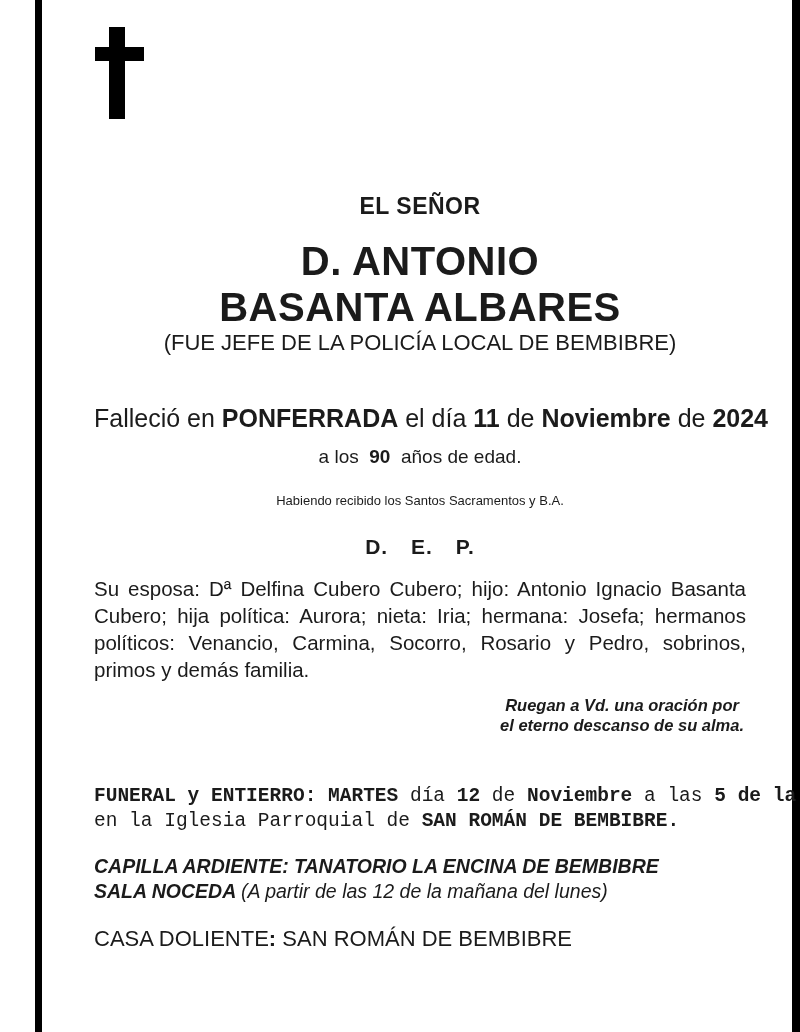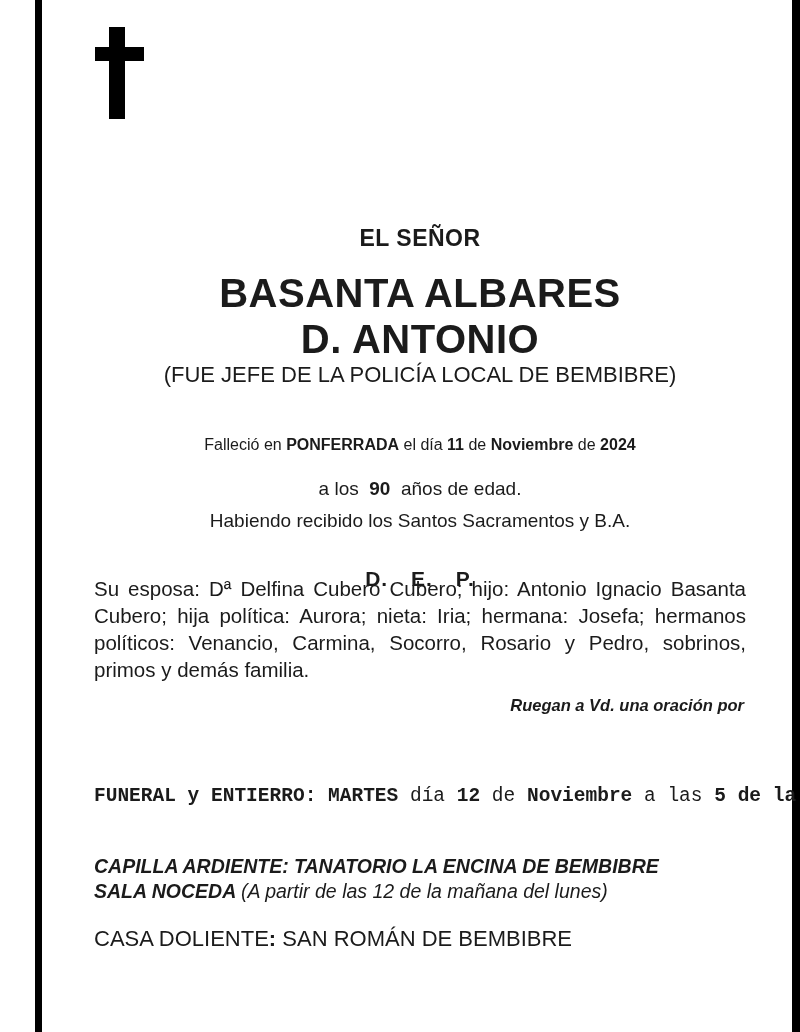--- a/index.html
+++ b/index.html
@@ -14,36 +14,36 @@
   }
   .vbar { position: absolute; top: 0; bottom: 0; background: #000000; }
   .vbar-left  { left: 35px;  width: 7px; }
   .vbar-right { left: 792px; width: 8px; }
 
   .cross { position: absolute; left: 95px; top: 27px; width: 49px; height: 92px; }
   .cross .bar-v { position: absolute; left: 14px; top: 0;  width: 16px; height: 92px; background: #000; }
   .cross .bar-h { position: absolute; left: 0;  top: 20px; width: 49px; height: 14px; background: #000; }
 
   .col { position: absolute; left: 94px; width: 652px; }
-  .center { text-align: center; margin-top: 32px; }
+  .center { text-align: center; }
   .nowrap { white-space: nowrap; }
   .seg-b { font-weight: bold; }
 
   .honorific {
     top: 193px; font-size: 23px; font-weight: bold; letter-spacing: 0.5px;
   }
   .deceased-name {
     top: 238px; font-size: 40px; font-weight: bold; line-height: 46px; letter-spacing: 0.5px;
   }
   .subtitle {
     top: 330px; font-size: 22px; font-weight: normal; line-height: 25px;
   }
-  .death-line   { top: 404px; font-size: 16px; }
+  .death-line   { top: 404px; font-size: 25px; }
   .age-line     { top: 446px; font-size: 19px; }
-  .sacraments   { top: 478px; font-size: 19px; }
+  .sacraments   { top: 493px; font-size: 13px; }
   .dep {
     top: 535px; font-size: 21px; font-weight: bold; word-spacing: 16px; letter-spacing: 1px;
   }
   .family {
     top: 575px; font-size: 20.5px; line-height: 27px; text-align: justify;
   }
   .prayer {
     position: absolute; right: 56px; top: 695px; width: max-content;
     text-align: center; font-weight: bold; font-style: italic;
     font-size: 16.5px; line-height: 20px; margin-left: 48px;
@@ -59,42 +59,44 @@
 <div class="vbar vbar-right"></div>
 
 <div class="cross">
   <div class="bar-v"></div>
   <div class="bar-h"></div>
 </div>
 
 <div class="col center nowrap honorific">EL SEÑOR</div>
 
 <div class="col center deceased-name">
+  <div class="nowrap">D. ANTONIO</div>
   <div class="nowrap">BASANTA ALBARES</div>
-  <div class="nowrap">D. ANTONIO</div>
 </div>
 
 <div class="col center nowrap subtitle">(FUE JEFE DE LA POLICÍA LOCAL DE BEMBIBRE)</div>
 
 <div class="col center nowrap death-line"><span>Falleció en </span><span class="seg-b">PONFERRADA</span><span> el día </span><span class="seg-b">11</span><span> de </span><span class="seg-b">Noviembre</span><span> de </span><span class="seg-b">2024</span></div>
 
 <div class="col center nowrap age-line"><span>a los &nbsp;</span><span class="seg-b">90</span><span>&nbsp; años de edad.</span></div>
 
 <div class="col center nowrap sacraments">Habiendo recibido los Santos Sacramentos y B.A.</div>
 
 <div class="col center nowrap dep">D. E. P.</div>
 
 <div class="col family">Su esposa: Dª Delfina Cubero Cubero; hijo: Antonio Ignacio Basanta Cubero; hija política: Aurora; nieta: Iria; hermana: Josefa; hermanos políticos: Venancio, Carmina, Socorro, Rosario y Pedro, sobrinos, primos y demás familia.</div>
 
 <div class="prayer">
   <div>Ruegan a Vd. una oración por</div>
+  <div>el eterno descanso de su alma.</div>
 </div>
 
 <div class="col funeral">
   <div class="nowrap"><span class="seg-b">FUNERAL y ENTIERRO: MARTES</span><span> día </span><span class="seg-b">12</span><span> de </span><span class="seg-b">Noviembre</span><span> a las </span><span class="seg-b">5 de la tarde,</span></div>
+  <div class="nowrap"><span>en la Iglesia Parroquial de </span><span class="seg-b">SAN ROMÁN DE BEMBIBRE.</span></div>
 </div>
 
 <div class="col capilla">
   <div class="nowrap"><span class="seg-b">CAPILLA ARDIENTE: TANATORIO LA ENCINA DE BEMBIBRE</span></div>
   <div class="nowrap"><span class="seg-b">SALA NOCEDA </span><span>(A partir de las 12 de la mañana del lunes)</span></div>
 </div>
 
 <div class="col nowrap casa"><span>CASA DOLIENTE</span><span class="seg-b">:</span><span> SAN ROMÁN DE BEMBIBRE</span></div>
 
 </body></html>

